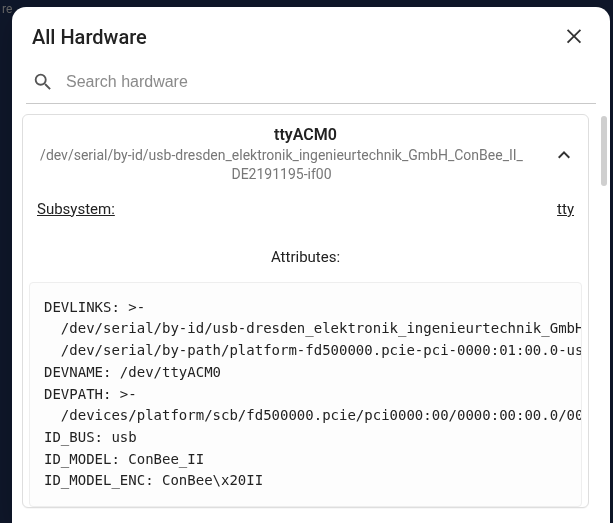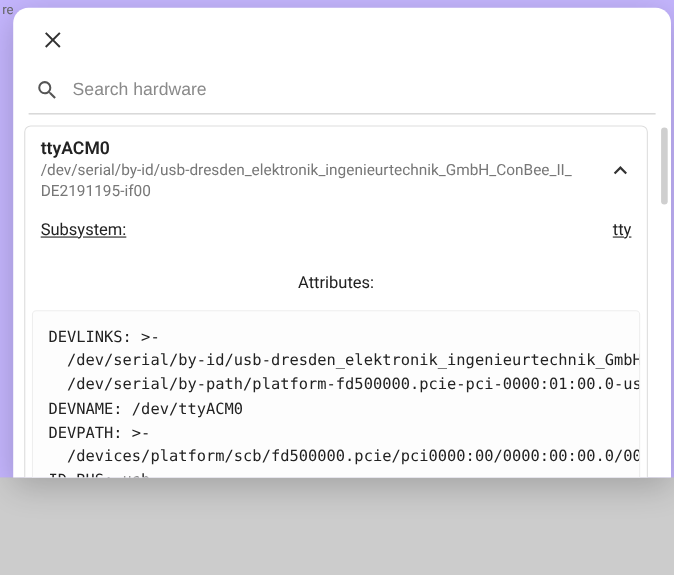--- a/index.html
+++ b/index.html
@@ -7,22 +7,22 @@
     padding: 0;
     font-family: Roboto, "Segoe UI", Arial, sans-serif;
     background: #ccc;
     width: 613px;
     height: 523px;
     overflow: hidden;
     color: #212121;
   }
   .backdrop {
     width: 613px;
-    height: 434px;
-    background: #c4b5fd;
+    height: 523px;
+    background: #0f172a;
     position: relative;
   }
   .bg-text {
     position: absolute;
     top: 0;
     left: 0;
     padding: 2px;
     font-size: 12px;
     color: #666;
   }
@@ -93,20 +93,21 @@
     border: 1px solid #dedede;
     border-radius: 6px;
     background: #fff;
     box-shadow: 0 1px 0 rgba(0,0,0,0.03);
     width: 565px;
   }
   .card-head {
     padding: 10px 14px 12px 14px;
     position: relative;
     cursor: pointer;
+    text-align: center;
   }
   .device-name {
     font-size: 16px;
     font-weight: 600;
     color: #222;
   }
   .device-sub {
     font-size: 14px;
     color: #777;
     margin-top: 2px;
@@ -185,20 +186,21 @@
 </style>
 </head>
 <body>
 
 <div class="backdrop">
   <div class="bg-text">re</div>
 
   <div class="dialog">
 
     <div class="dlg-header">
+      <div class="dlg-title">All Hardware</div>
       <div class="close-btn">
         <span>
           <svg width="22" height="22" viewBox="0 0 24 24">
               <path fill="#333" d="M18.3 5.71 12 12.01l-6.3-6.3-1.41 1.41 6.3 6.3-6.3 6.29 1.41 1.41 6.3-6.29 6.3 6.29 1.41-1.41-6.3-6.29 6.3-6.3z"></path>
             </svg>
         </span>
       </div>
     </div>
 
     <div class="search-row">

